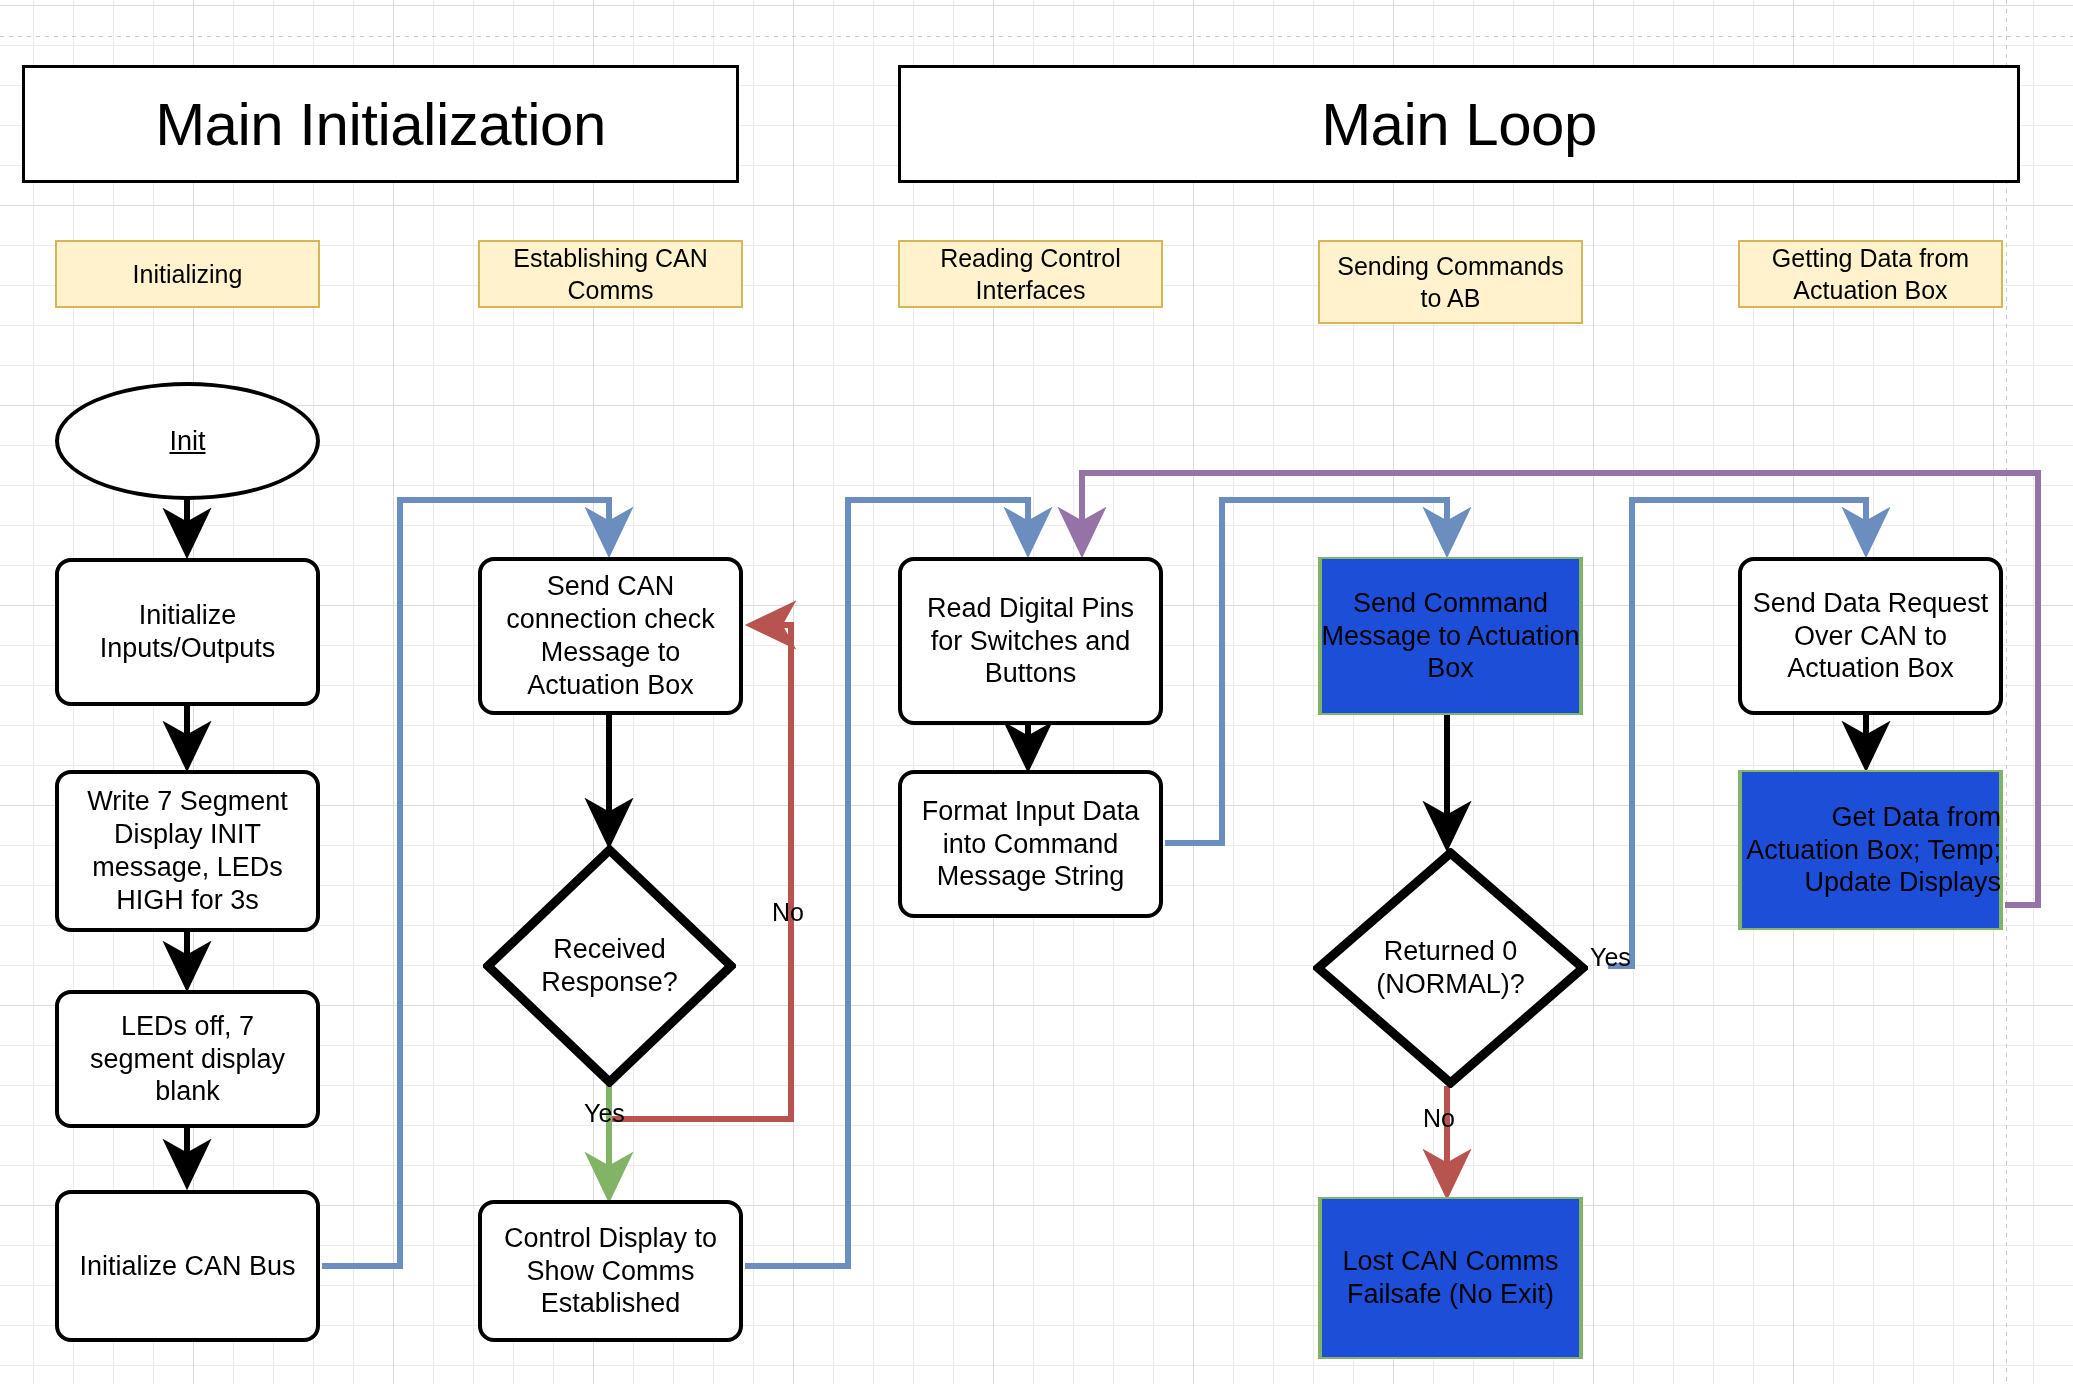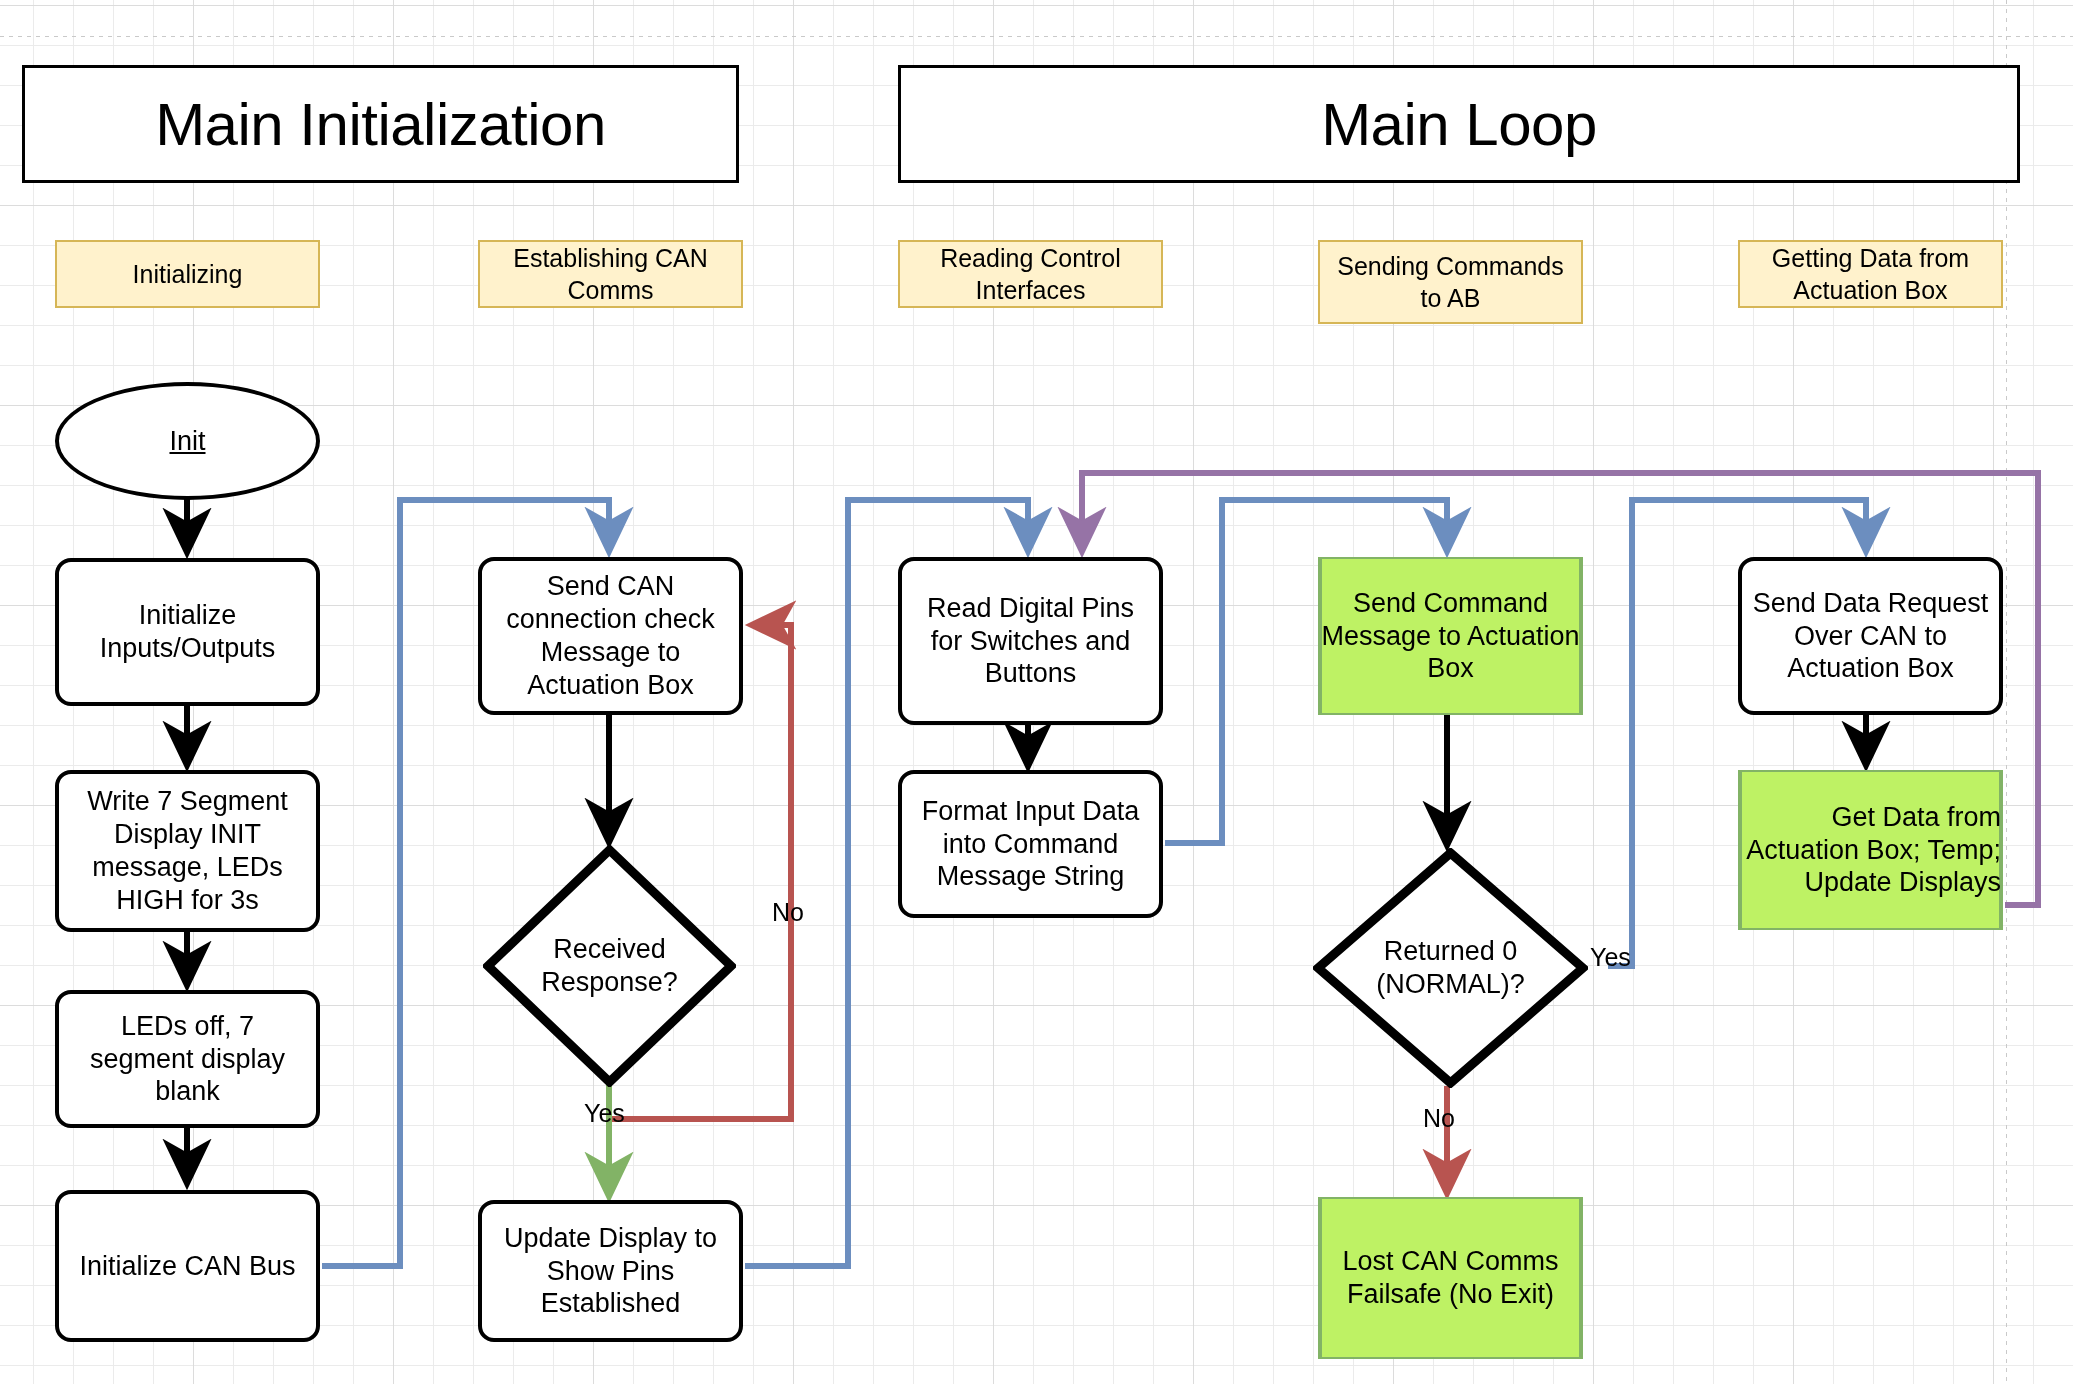--- a/index.html
+++ b/index.html
@@ -52,21 +52,21 @@
   }
   .proc{
     background:#ffffff;border:4px solid #000;border-radius:16px;
     font-size:27px;line-height:1.22;padding:4px 8px;
   }
   .term{
     background:#ffffff;border:4px solid #000;border-radius:50%;
     font-size:27px;
   }
   .green{
-    background:#bef264;border:2px solid #82B366;
+    background:#1d4ed8;border:2px solid #82B366;
     font-size:27px;line-height:1.22;border-radius:0;
     box-shadow: inset 24px 0 0 -22px #82B366, inset -24px 0 0 -22px #82B366;
   }
   .dec-wrap{position:absolute;}
   .dec-wrap .dia{position:absolute;inset:0;}
   .dec-wrap .dtext{
     position:absolute;inset:0;display:flex;align-items:center;justify-content:center;
     text-align:center;font-size:27px;line-height:1.22;color:#000;
   }
   .elabel{position:absolute;font-size:25px;color:#000;background:transparent;white-space:nowrap;}
@@ -152,21 +152,21 @@
 
   <div class="node proc" style="left:478px;top:557px;width:265px;height:158px;">Send CAN connection check Message to Actuation Box</div>
 
   <div class="dec-wrap" style="left:483px;top:845px;width:253px;height:242px;">
     <svg class="dia" viewBox="0 0 253 242" preserveAspectRatio="none">
       <polygon points="126.5,5 248,121 126.5,237 5,121" fill="#ffffff" stroke="#000000" stroke-width="9"></polygon>
     </svg>
     <div class="dtext">Received Response?</div>
   </div>
 
-  <div class="node proc" style="left:478px;top:1200px;width:265px;height:142px;">Update Display to Show Pins Established</div>
+  <div class="node proc" style="left:478px;top:1200px;width:265px;height:142px;">Control Display to Show Comms Established</div>
 
   <div class="node proc" style="left:898px;top:557px;width:265px;height:168px;">Read Digital Pins for Switches and Buttons</div>
 
   <div class="node proc" style="left:898px;top:770px;width:265px;height:148px;">Format Input Data into Command Message String</div>
 
   <div class="node green" style="left:1318px;top:557px;width:265px;height:158px;">Send Command Message to Actuation Box</div>
 
   <div class="dec-wrap" style="left:1313px;top:848px;width:275px;height:240px;">
     <svg class="dia" viewBox="0 0 275 240" preserveAspectRatio="none">
       <polygon points="137.5,5 270,120 137.5,235 5,120" fill="#ffffff" stroke="#000000" stroke-width="9"></polygon>

